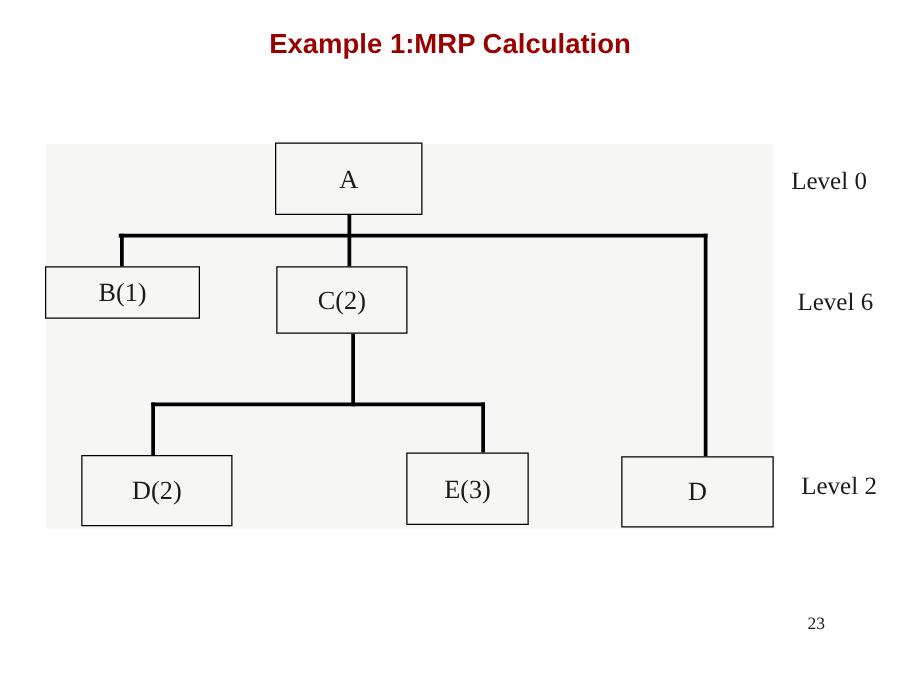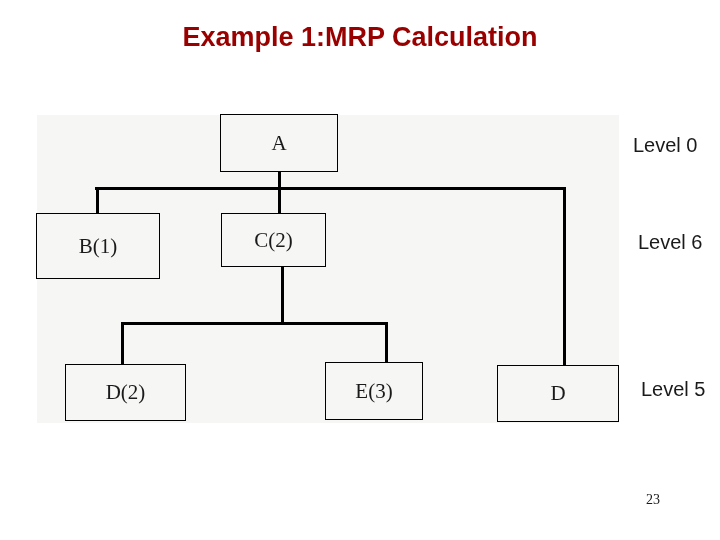--- a/index.html
+++ b/index.html
@@ -17,21 +17,21 @@
   }
   .title {
     position: absolute;
     top: 22px;
     left: 0;
     width: 720px;
     margin: 0;
     text-align: center;
     font-family: "Liberation Sans", sans-serif;
     font-weight: bold;
-    font-size: 27px;
+    font-size: 22px;
     letter-spacing: 0px;
   }
   .panel {
     position: absolute;
     left: 37px;
     top: 115px;
     width: 582px;
     height: 308px;
   }
   .node {
@@ -43,21 +43,21 @@
     justify-content: center;
     font-family: "Liberation Serif", serif;
     font-size: 21px;
     background: transparent;
   }
   .seg {
     position: absolute;
   }
   .level-label {
     position: absolute;
-    font-family: Liberation Sans, sans-serif;
+    font-family: Liberation Serif, serif;
     font-size: 20px;
     white-space: nowrap;
   }
   .page-number {
     position: absolute;
     left: 646px;
     top: 492px;
     font-family: "Liberation Serif", serif;
     font-size: 14px;
   }
@@ -75,26 +75,26 @@
       <div class="seg" style="left: 95px; top: 187px; width: 471px; height: 3px; background: rgb(0, 0, 0);"></div>
       <div class="seg" style="left: 96px; top: 187px; width: 3px; height: 26px; background: rgb(0, 0, 0);"></div>
       <div class="seg" style="left: 563px; top: 187px; width: 3px; height: 178px; background: rgb(0, 0, 0);"></div>
       <div class="seg" style="left: 281px; top: 267px; width: 3px; height: 58px; background: rgb(0, 0, 0);"></div>
       <div class="seg" style="left: 121px; top: 322px; width: 267px; height: 3px; background: rgb(0, 0, 0);"></div>
       <div class="seg" style="left: 121px; top: 322px; width: 3px; height: 42px; background: rgb(0, 0, 0);"></div>
       <div class="seg" style="left: 385px; top: 322px; width: 3px; height: 40px; background: rgb(0, 0, 0);"></div>
     </div>
   <div id="nodes-layer">
       <div class="node" style="left: 220px; top: 114px; width: 118px; height: 58px; border-color: rgb(0, 0, 0); color: rgb(26, 26, 26);">A</div>
-      <div class="node" style="left: 36px; top: 213px; width: 124px; height: 66px; border-color: rgb(0, 0, 0); color: rgb(26, 26, 26);">B(1)</div>
+      <div class="node" style="left: 36px; top: 213px; width: 124px; height: 42px; border-color: rgb(0, 0, 0); color: rgb(26, 26, 26);">B(1)</div>
       <div class="node" style="left: 221px; top: 213px; width: 105px; height: 54px; border-color: rgb(0, 0, 0); color: rgb(26, 26, 26);">C(2)</div>
       <div class="node" style="left: 65px; top: 364px; width: 121px; height: 57px; border-color: rgb(0, 0, 0); color: rgb(26, 26, 26);">D(2)</div>
       <div class="node" style="left: 325px; top: 362px; width: 98px; height: 58px; border-color: rgb(0, 0, 0); color: rgb(26, 26, 26);">E(3)</div>
       <div class="node" style="left: 497px; top: 365px; width: 122px; height: 57px; border-color: rgb(0, 0, 0); color: rgb(26, 26, 26);">D</div>
     </div>
   <div id="levels-layer">
       <div class="level-label" style="left: 633px; top: 134px; color: rgb(26, 26, 26);">Level 0</div>
       <div class="level-label" style="left: 638px; top: 231px; color: rgb(26, 26, 26);">Level 6</div>
-      <div class="level-label" style="left: 641px; top: 378px; color: rgb(26, 26, 26);">Level 5</div>
+      <div class="level-label" style="left: 641px; top: 378px; color: rgb(26, 26, 26);">Level 2</div>
     </div>
 
   <div class="page-number" style="color: rgb(26, 26, 26); text-align: center;">23</div>
 </div>
 
 </body></html>

